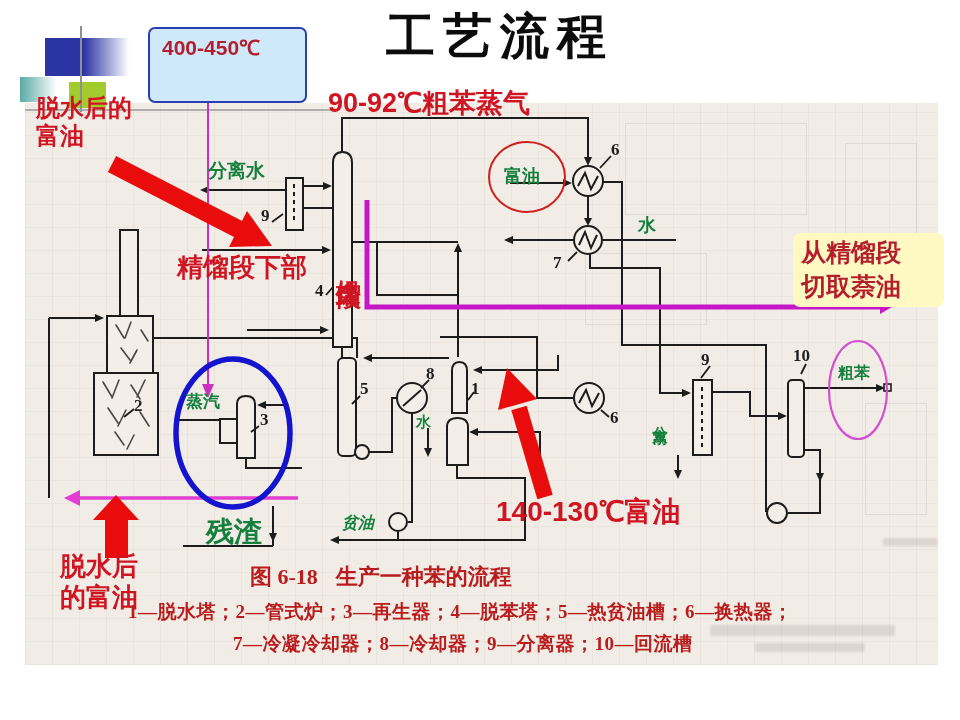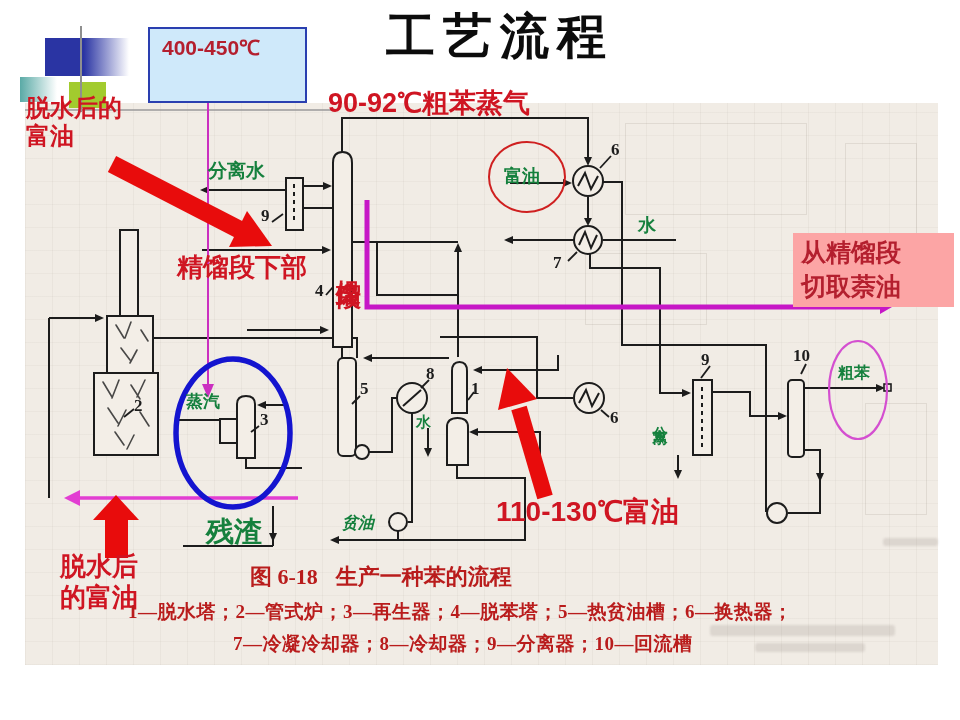--- a/index.html
+++ b/index.html
@@ -24,31 +24,31 @@
   .ghost{position:absolute;border:1px solid rgba(120,110,100,.14);}
   .smudge{position:absolute;background:rgba(110,100,95,.16);filter:blur(1.2px);border-radius:3px;}
   
   .dlabel{position:absolute;font-family:"Liberation Serif", serif;font-weight:bold;
           color:#15803d;font-size:19px;white-space:nowrap;}
   .dnum{position:absolute;font-family:"Liberation Serif", serif;font-weight:bold;
         color:#1d1d1d;font-size:17px;}
   .vert{writing-mode:vertical-rl;text-orientation:upright;letter-spacing:2px;}
   
   .rnote{position:absolute;color:#cf1522;font-weight:bold;white-space:nowrap;}
-  #note-topleft{left:26px;top:94px;font-size:24px;line-height:28px;}
+  #note-topleft{left:36px;top:94px;font-size:24px;line-height:28px;}
   #note-9092{left:328px;top:85px;font-size:27px;}
   #note-jingliu{left:177px;top:250px;font-size:26px;}
   #note-tiliu{left:334px;top:260px;font-size:25px;line-height:30px;}
   #note-110130{left:496px;top:493px;font-size:28px;}
   #note-bottomleft{left:60px;top:551px;font-size:26px;line-height:31px;}
-  .bluebox{position:absolute;color:#b41f2e;font-weight:bold;text-align:left;}
+  .bluebox{position:absolute;color:#b41f2e;font-weight:bold;text-align:left;border-radius:7px;}
   #steam-box{left:148px;top:27px;width:143px;height:68px;background:#cfe9fa;
      border:2px solid #2a3fb0;font-size:21px;line-height:29px;padding:4px 0 0 12px;}
-  #naph-box{left:793px;top:233px;width:143px;height:72px;background:#fca5a5;
-     font-size:25px;line-height:34px;padding:2px 10px 0 8px;}
+  #naph-box{left:793px;top:233px;width:143px;height:72px;background:#fef9c3;
+     font-size:25px;line-height:34px;padding:2px 0 0 8px;}
   
   .serifb{font-family:"Liberation Serif", serif;font-weight:bold;color:#b91c1c;}
   #caption{left:250px;top:562px;font-size:22px;}
   #caption span{margin-right:18px;}
   #legend1{left:128px;top:599px;font-size:19px;letter-spacing:.5px;}
   #legend2{left:233px;top:631px;font-size:19px;letter-spacing:.5px;}
   svg{position:absolute;left:0;top:0;}
   .pipe{stroke:#1c1c1c;stroke-width:2;fill:none;}
   .vessel{stroke:#1c1c1c;stroke-width:2;fill:#f3eee7;}
   .barrow{fill:#1c1c1c;stroke:none;}
@@ -252,21 +252,21 @@
 
 <div class="rnote" id="note-9092">90-92℃粗苯蒸气</div>
 <div class="rnote" id="note-jingliu">精馏段下部</div>
 <div class="rnote vert" id="note-tiliu">提馏段</div>
 
 <div class="bluebox" id="naph-box">
   <div>从精馏段</div>
   <div>切取萘油</div>
 </div>
 
-<div class="rnote" id="note-110130">110-130℃富油</div>
+<div class="rnote" id="note-110130">140-130℃富油</div>
 
 <div class="rnote" id="note-bottomleft">
   <div>脱水后</div>
   <div>的富油</div>
 </div>
 
 <div class="abs serifb" id="caption">
   <span>图 6-18</span><span>生产一种苯的流程</span>
 </div>
 <div class="abs serifb" id="legend1">1—脱水塔；2—管式炉；3—再生器；4—脱苯塔；5—热贫油槽；6—换热器；</div>

